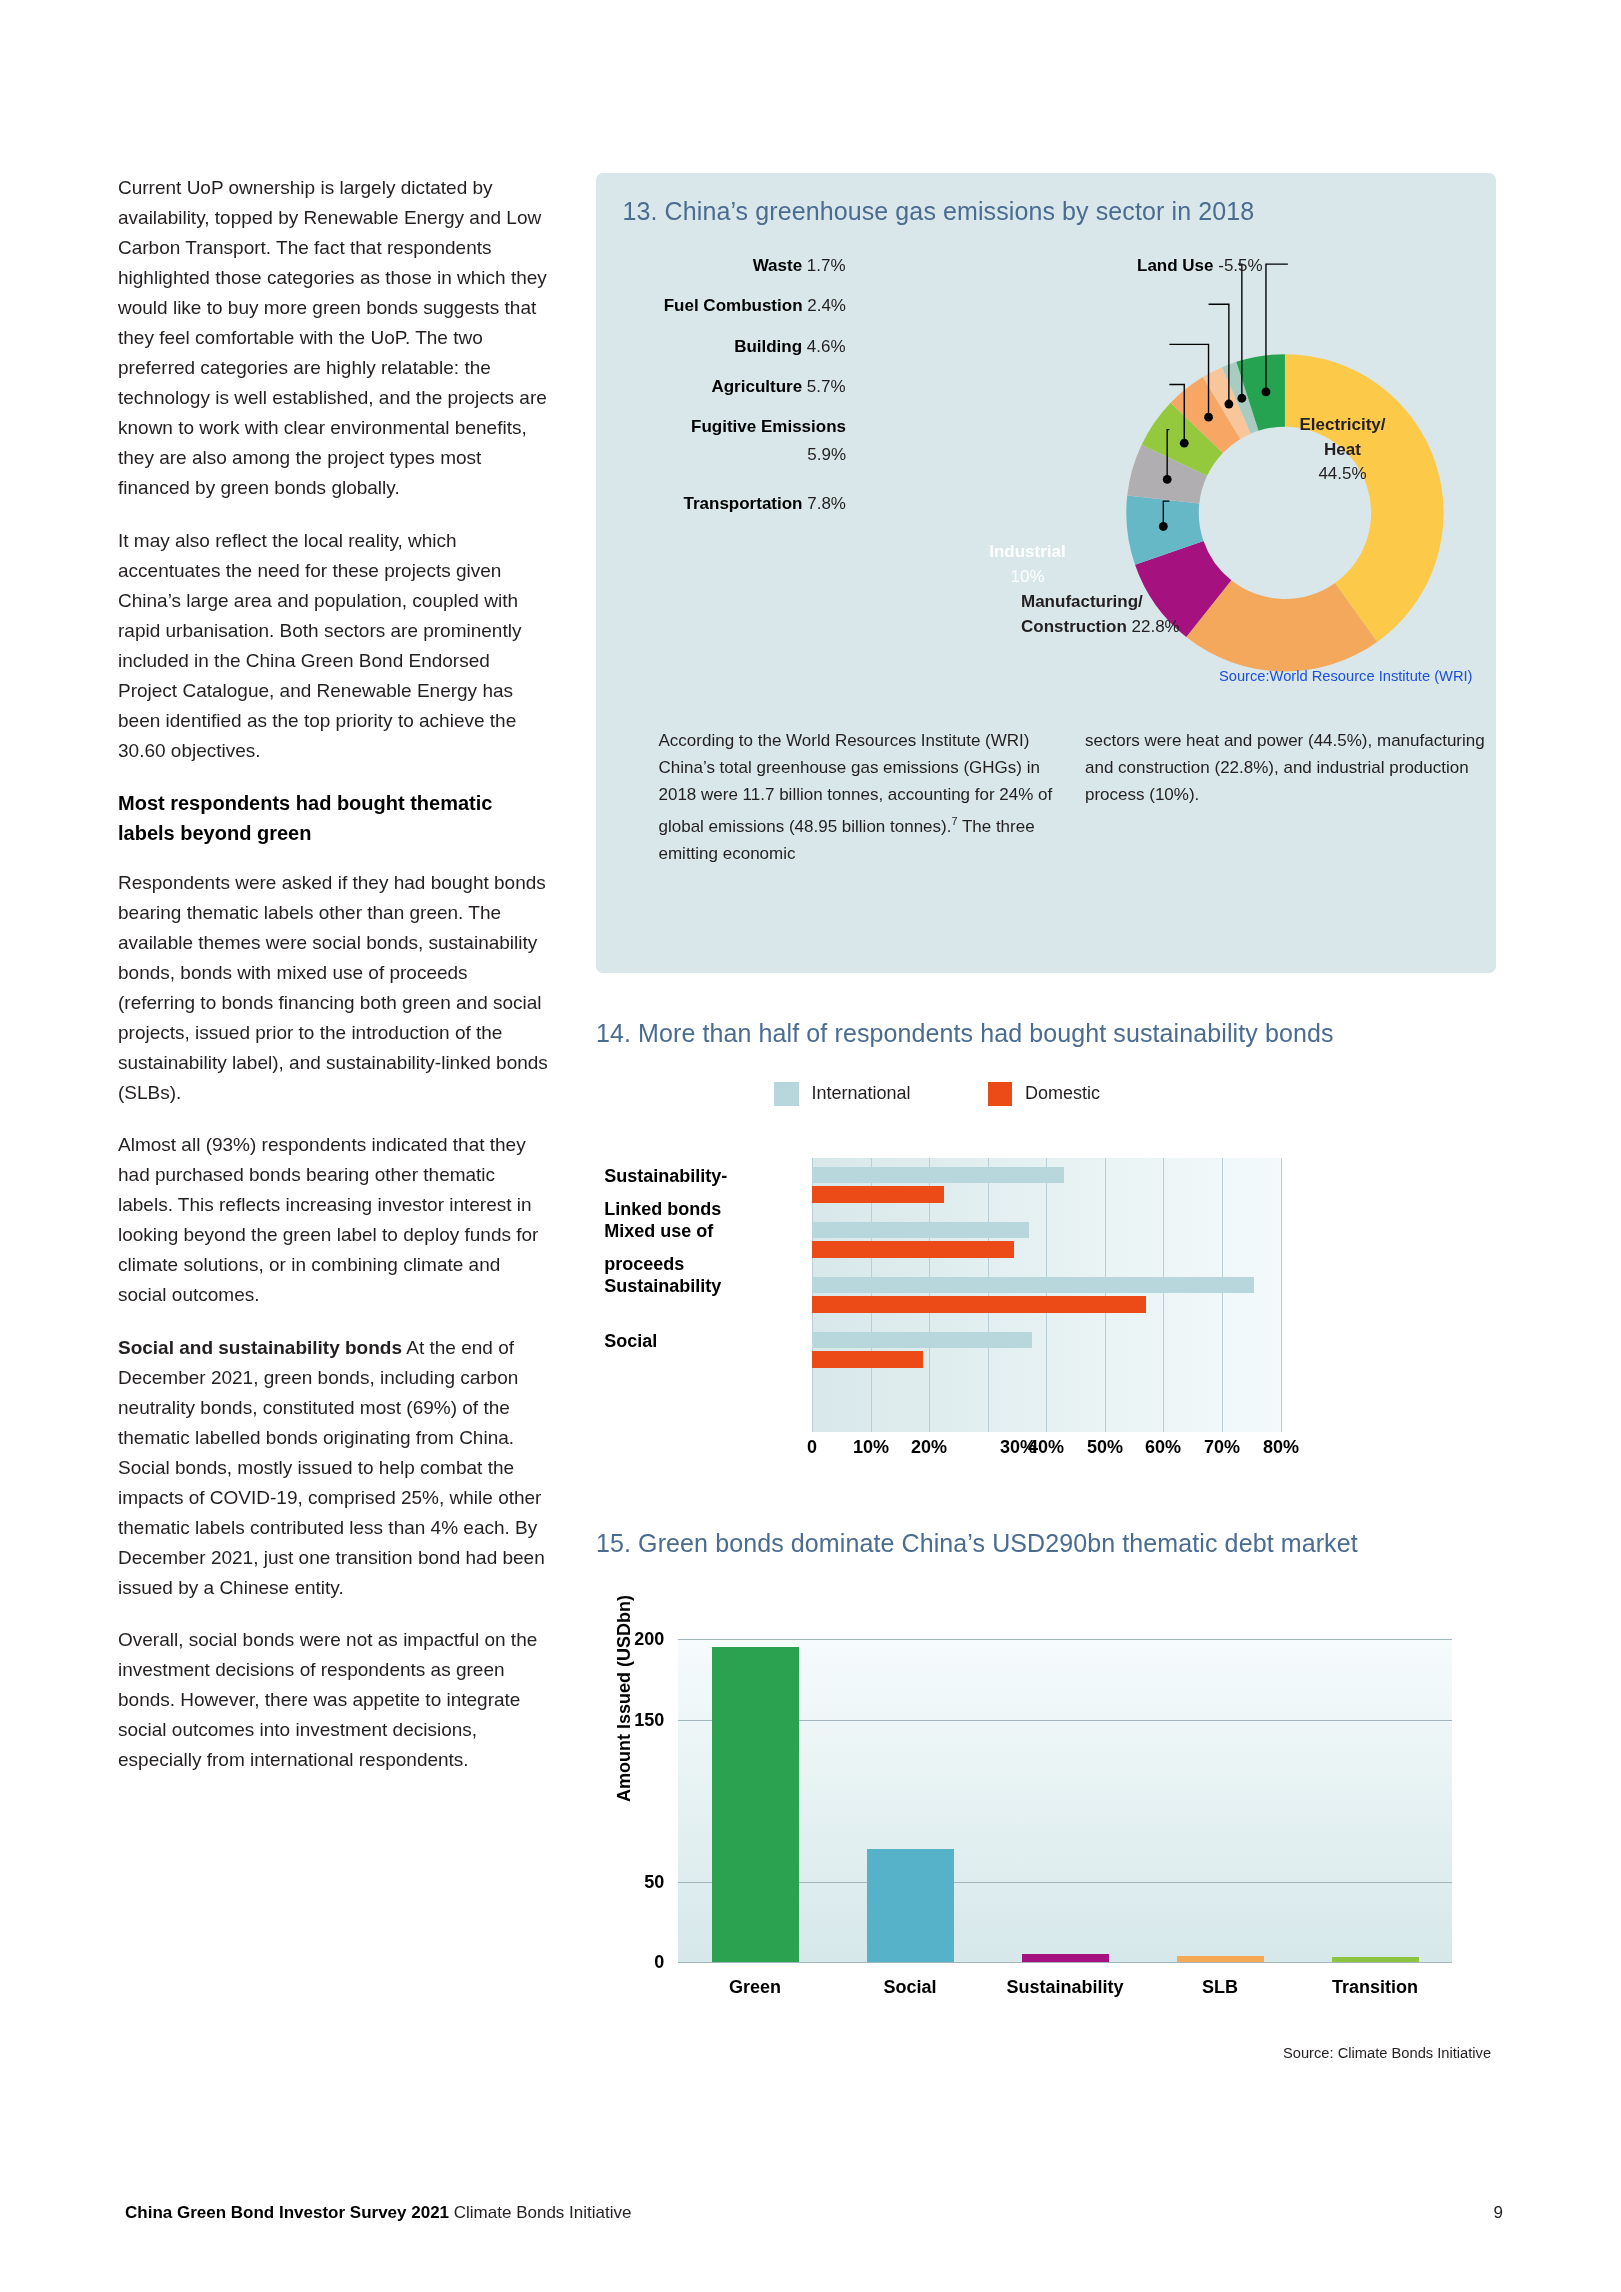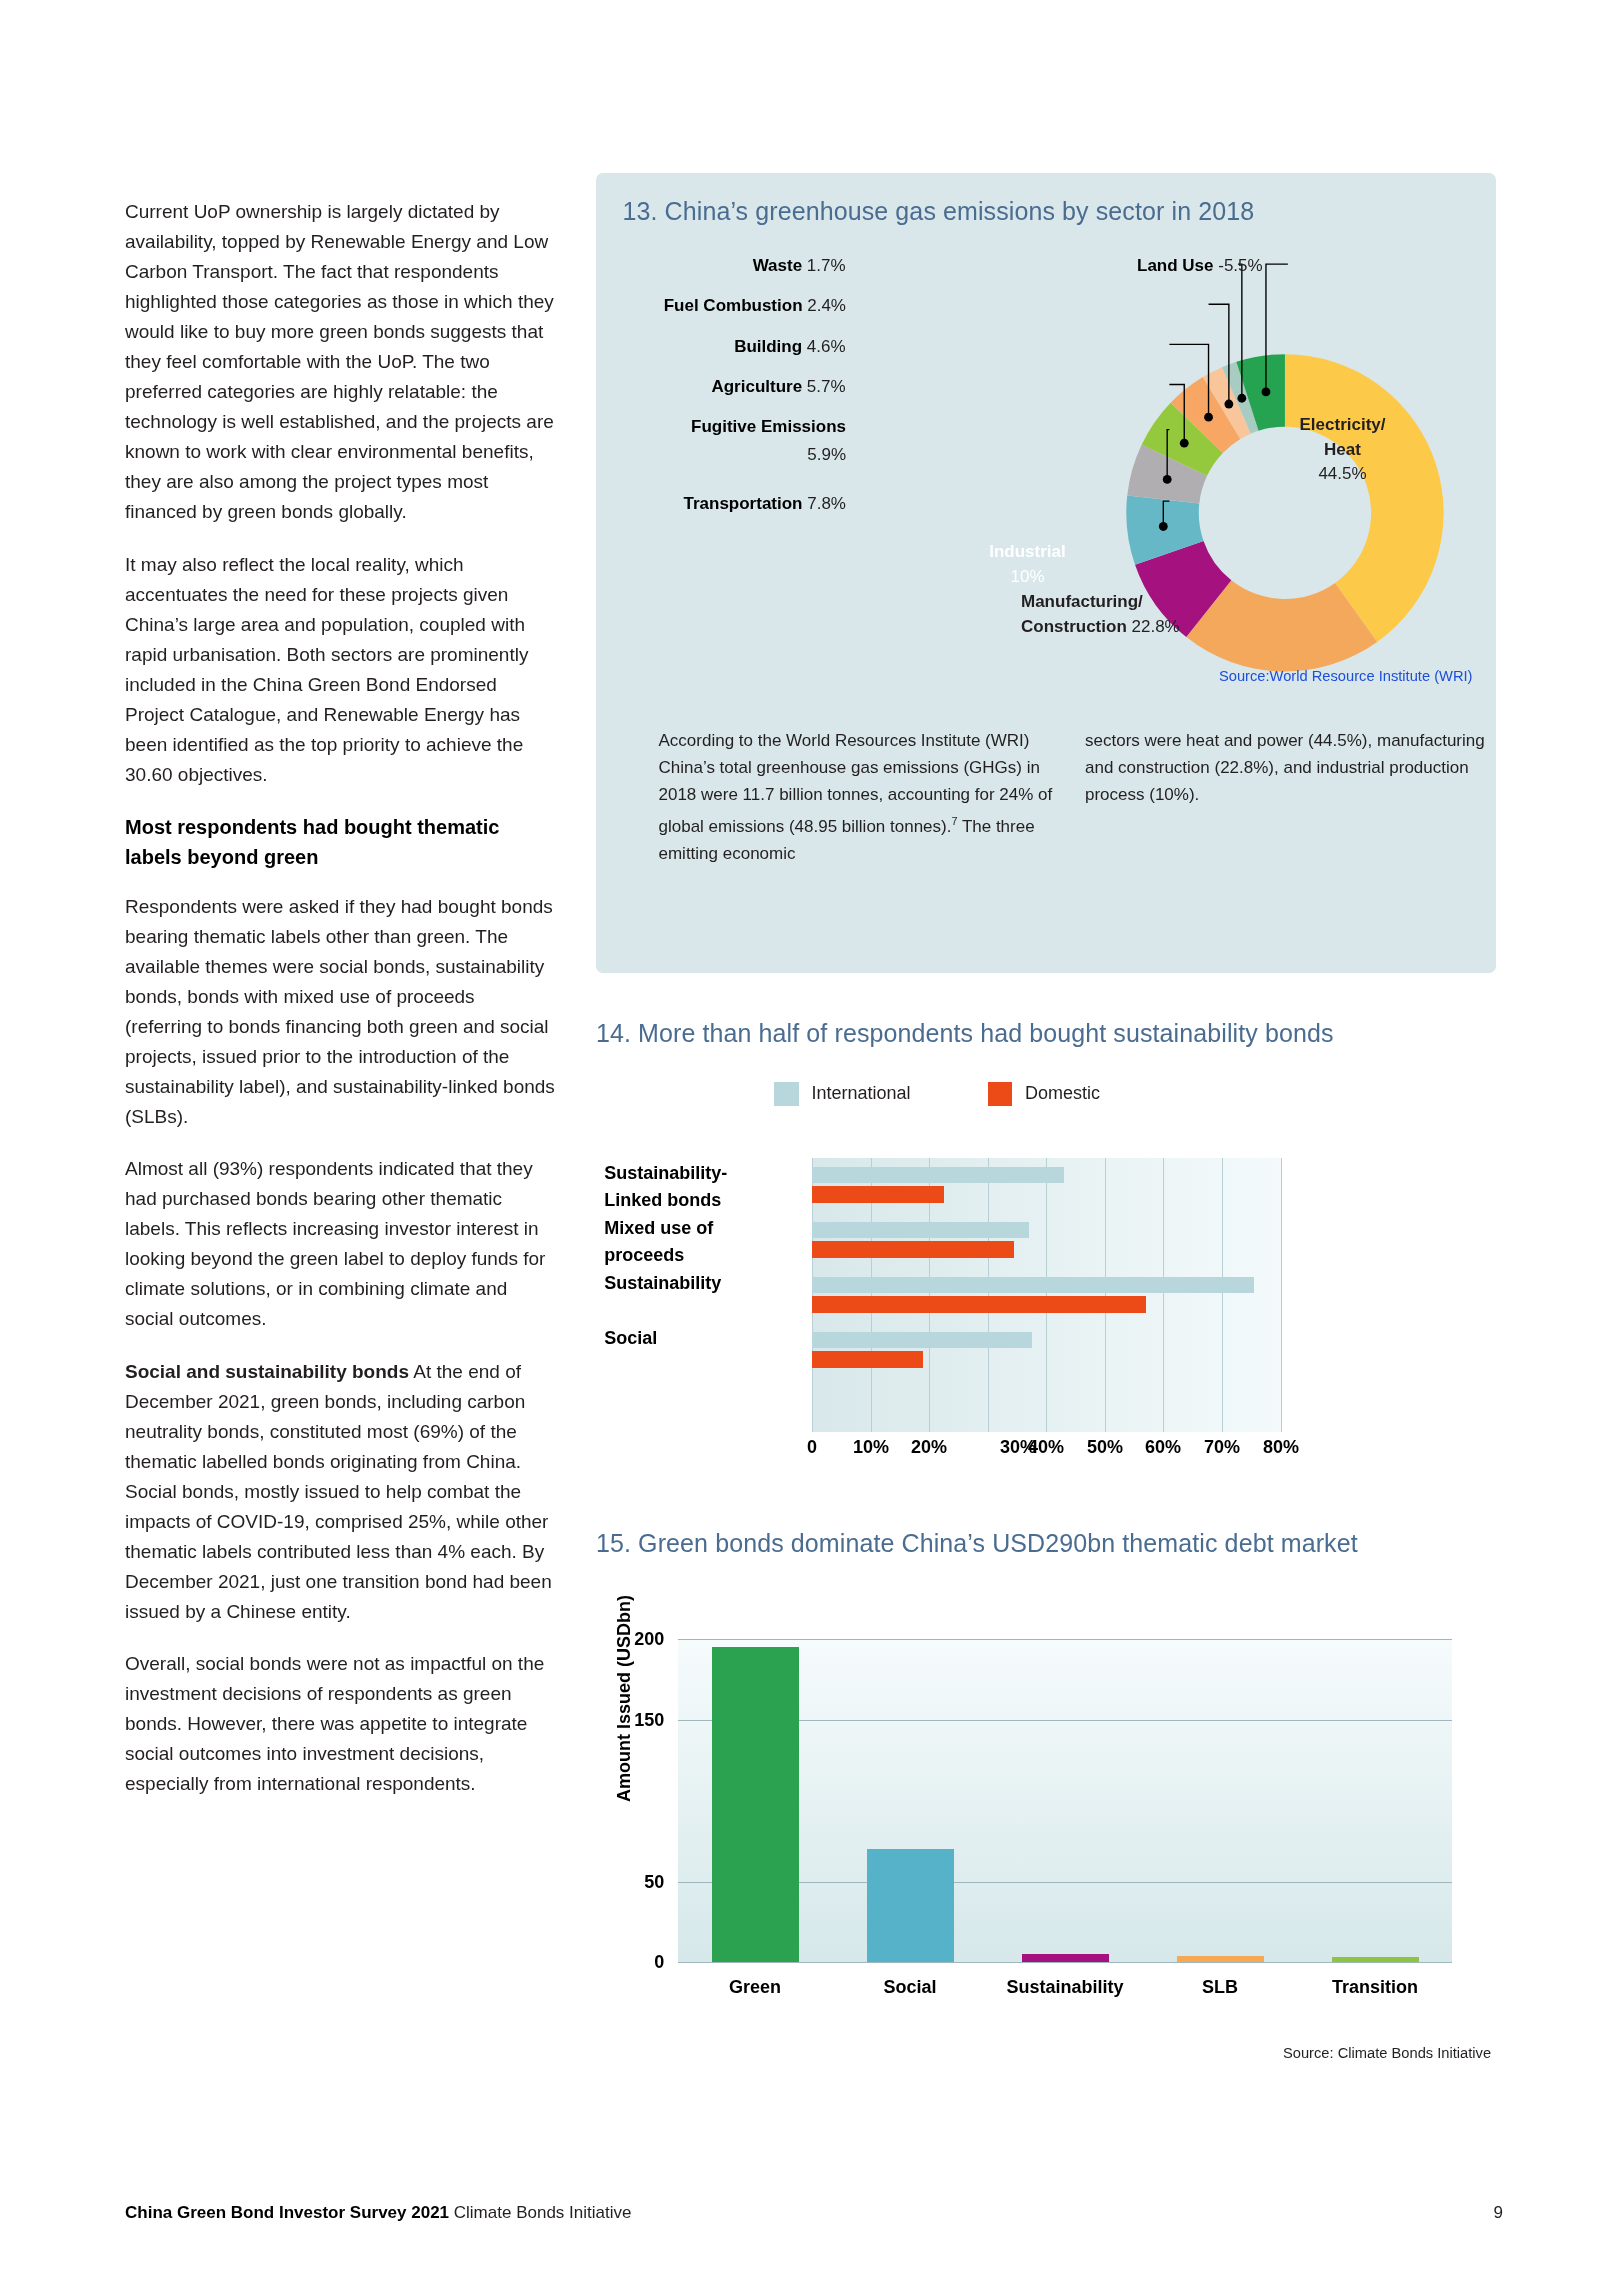--- a/index.html
+++ b/index.html
@@ -12,24 +12,23 @@
     height: 2293px;
     position: relative;
     font-family: "Liberation Sans", sans-serif;
     color: #231f20;
     overflow: hidden;
   }
 
   
   #left-column {
     position: absolute;
-    left: 125px;
+    left: 118px;
     top: 173px;
     width: 431px;
-    margin-top: 24px;
   }
   #left-column p {
     margin: 0 0 22.5px 0;
     font-size: 19px;
     line-height: 30px;
     color: #231f20;
     font-weight: 300;
   }
   #left-column h3 {
     margin: 0 0 19.6px 0;
@@ -153,21 +152,21 @@
   .bar.dom  { background: #ec4a16; }
 
   .cat-label {
     position: absolute;
     right: 100%;
     margin-right: 11.8px;
     text-align: left;
     width: 196px;
     font-size: 18px;
     font-weight: bold;
-    line-height: 27px;
+    line-height: 33px;
     color: #000;
     white-space: nowrap;
   }
   .xtick {
     position: absolute;
     top: 279px;
     font-size: 18px;
     font-weight: bold;
     transform: translateX(-50%);
     color: #000;

